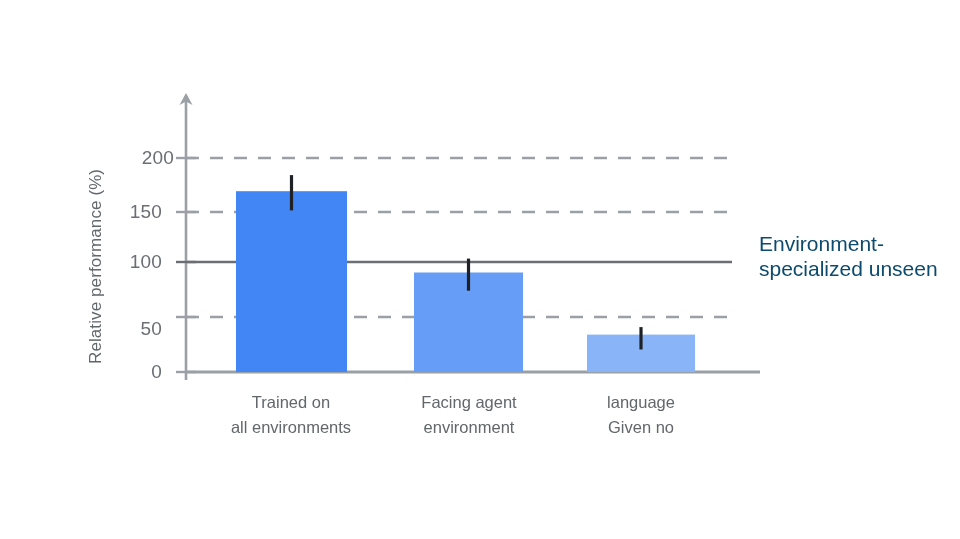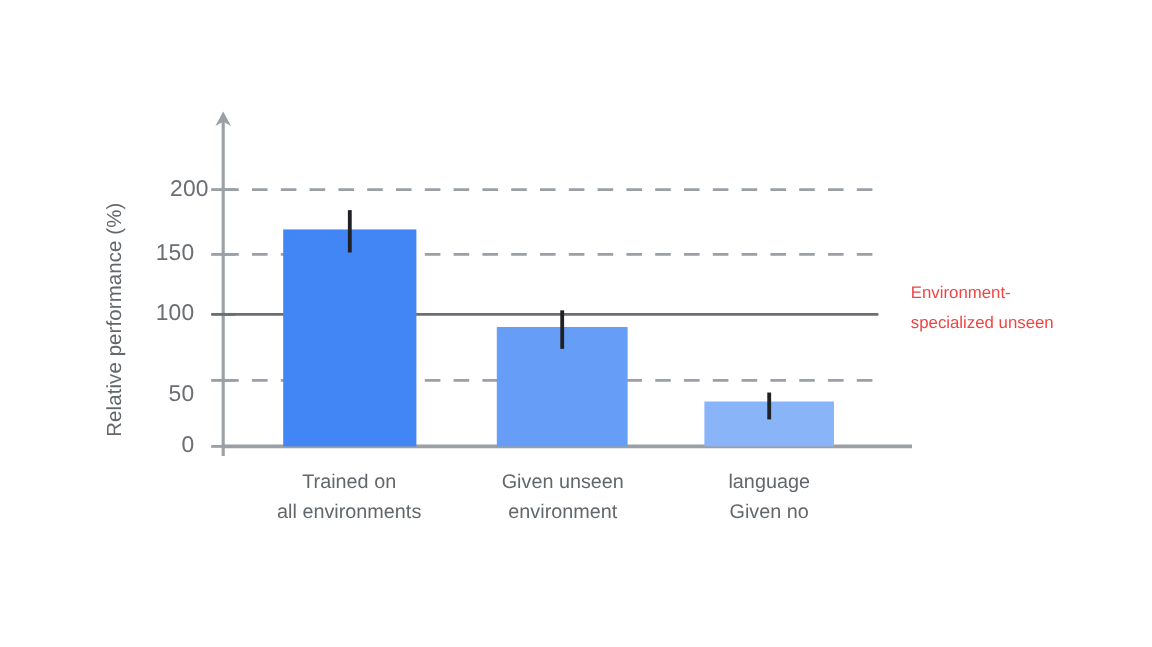--- a/index.html
+++ b/index.html
@@ -45,22 +45,22 @@
     position: absolute;
     font-size: 17px;
     color: #62676b;
     white-space: nowrap;
     transform-origin: 0 0;
     transform: rotate(-90deg);
     letter-spacing: 0.1px;
   }
   #ref-annotation {
     position: absolute;
-    font-size: 14px;
-    color: #ef4444;
+    font-size: 21px;
+    color: #0c4a6e;
     line-height: 25px;
     white-space: nowrap;
   }
 </style>
 </head>
 <body>
 
 <div id="figure">
 
   <svg id="plot-svg" viewBox="0 0 960 539">
@@ -102,21 +102,21 @@
   <div class="tick-label" style="left:92px; top:361px; width:70px;">0</div>
 
   <div id="y-axis-title" style="left:86px; top:364px;">Relative performance (%)</div>
 
   <div class="cat-label" style="left:191px; top:390px; width:200px;">
     <div>Trained on</div>
     <div>all environments</div>
   </div>
 
   <div class="cat-label" style="left:369px; top:390px; width:200px;">
-    <div>Given unseen</div>
+    <div>Facing agent</div>
     <div>environment</div>
   </div>
 
   <div class="cat-label" style="left:541px; top:390px; width:200px;">
     <div>language</div>
     <div>Given no</div>
   </div>
 
   <div id="ref-annotation" style="left:759px; top:231px;">
     <div>Environment-</div>

